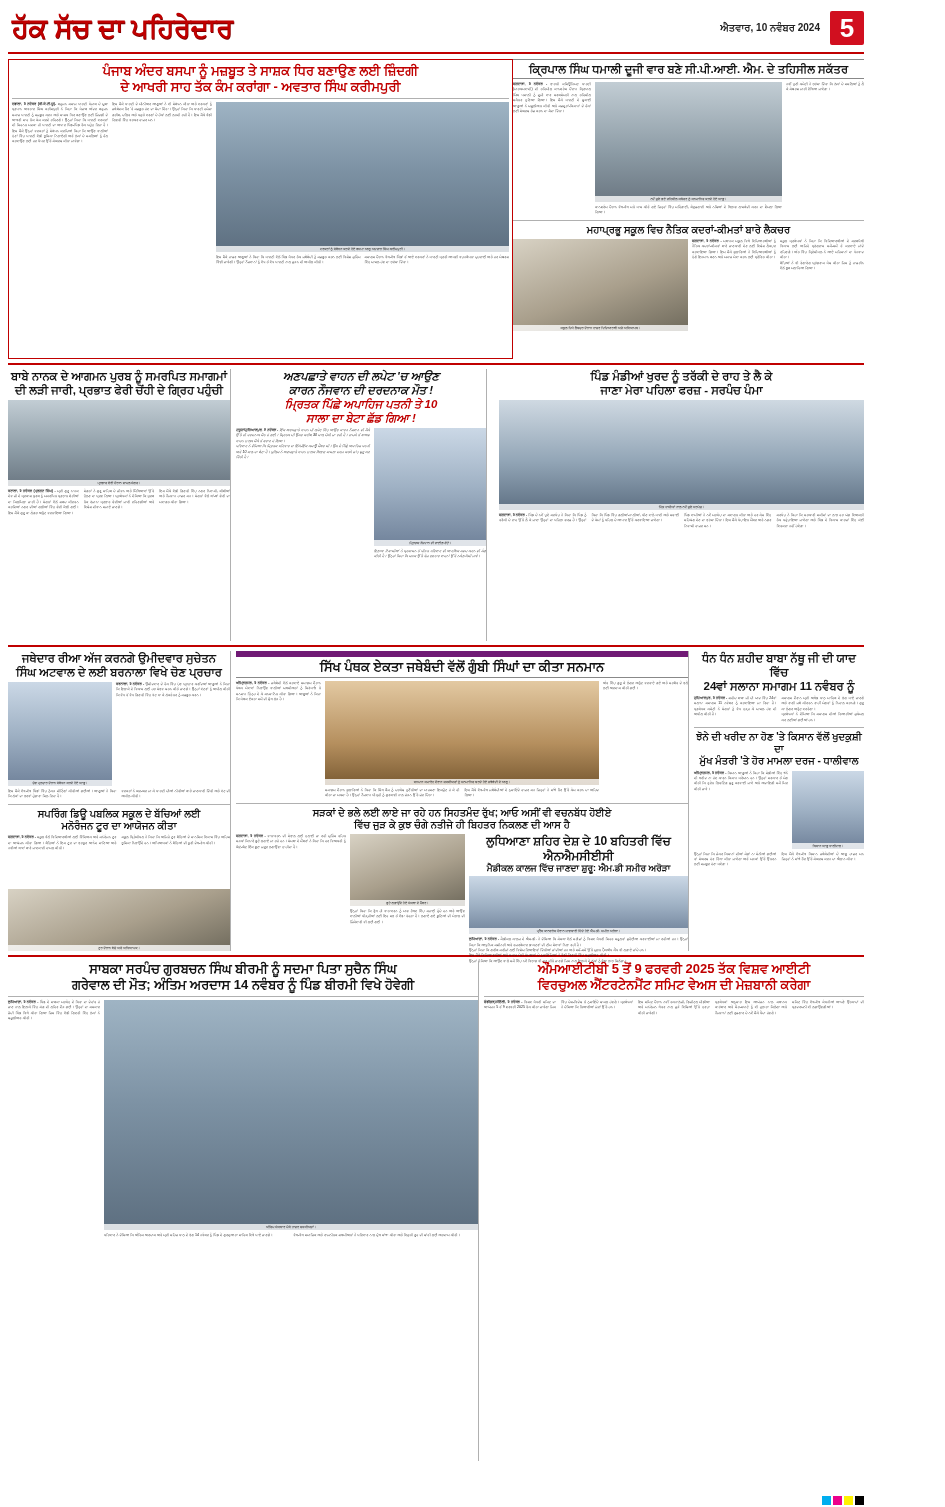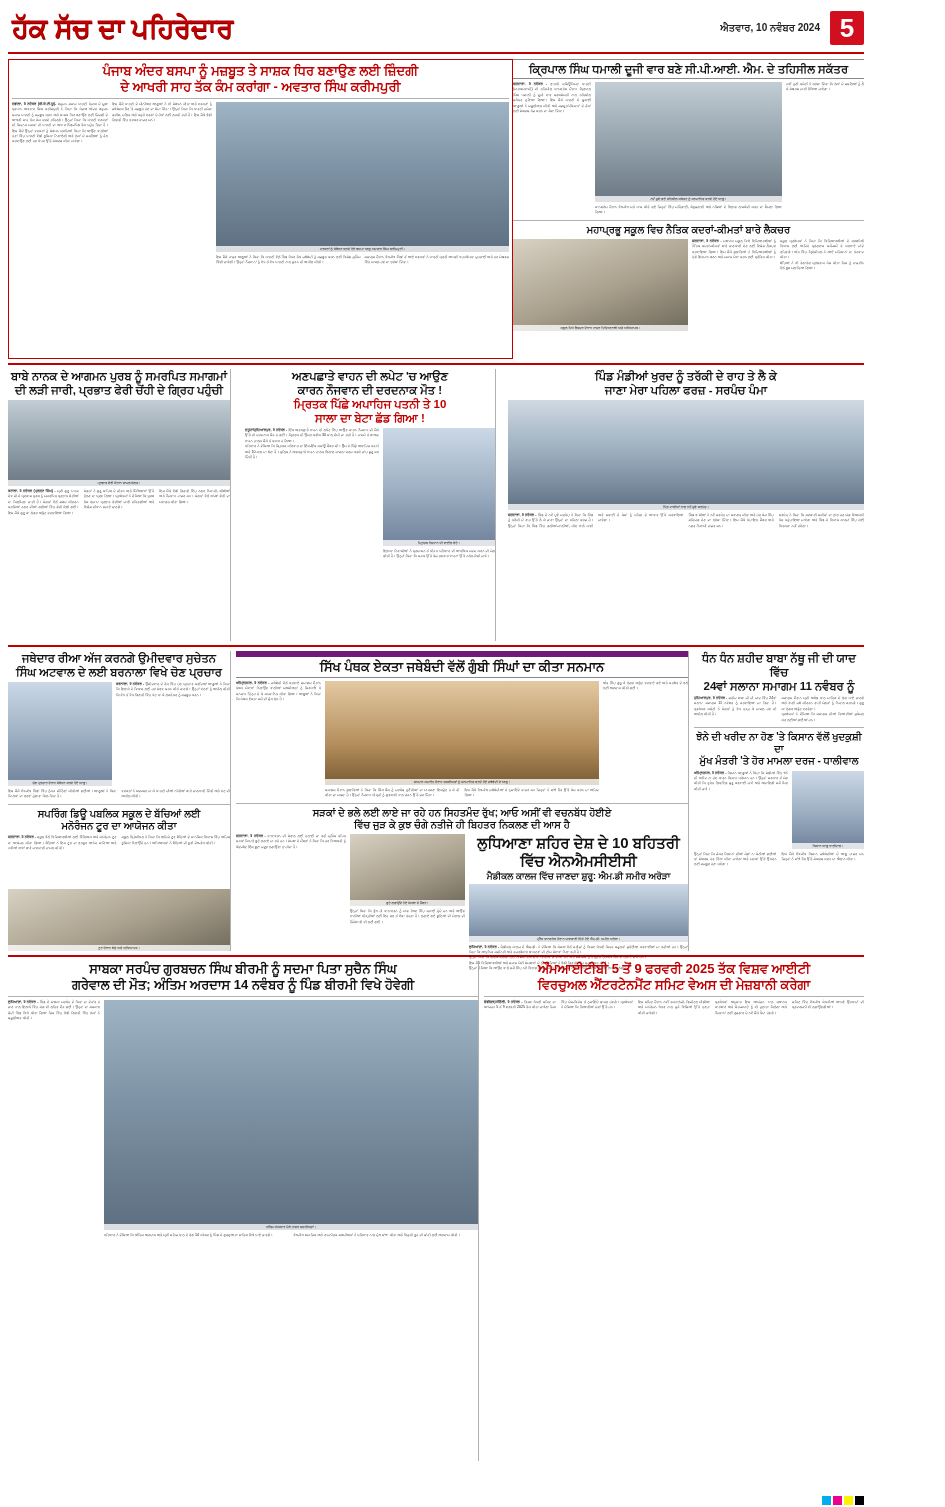--- a/index.html
+++ b/index.html
@@ -131,21 +131,21 @@
       <div class="photo p2" style="height:86px;margin-top:3px;">
         <div class="cap">ਪ੍ਰਭਾਤ ਫੇਰੀ ਦੌਰਾਨ ਸ਼ਾਮਲ ਸੰਗਤ।</div>
       </div>
       <div class="cols3" style="margin-top:3px;flex:1;">
         <div class="txt"><b>ਬਟਾਲਾ, 9 ਨਵੰਬਰ (ਪ੍ਰਗਟ ਸਿੰਘ) -</b> <span>ਸ੍ਰੀ ਗੁਰੂ ਨਾਨਕ ਦੇਵ ਜੀ ਦੇ ਪ੍ਰਕਾਸ਼ ਪੁਰਬ ਨੂੰ ਸਮਰਪਿਤ ਪ੍ਰਭਾਤ ਫੇਰੀਆਂ ਦਾ ਸਿਲਸਿਲਾ ਜਾਰੀ ਹੈ। ਸੰਗਤਾਂ ਵੱਲੋਂ ਸ਼ਬਦ ਕੀਰਤਨ ਕਰਦਿਆਂ ਨਗਰ ਦੀਆਂ ਗਲੀਆਂ ਵਿੱਚ ਫੇਰੀ ਕੱਢੀ ਗਈ। ਇਸ ਮੌਕੇ ਗੁਰੂ ਕਾ ਲੰਗਰ ਅਤੁੱਟ ਵਰਤਾਇਆ ਗਿਆ।</span></div>
         <div class="txt">ਸੰਗਤਾਂ ਨੇ ਗੁਰੂ ਸਾਹਿਬ ਦੇ ਜੀਵਨ ਅਤੇ ਸਿੱਖਿਆਵਾਂ ਉੱਤੇ ਚੱਲਣ ਦਾ ਪ੍ਰਣ ਲਿਆ। ਪ੍ਰਬੰਧਕਾਂ ਨੇ ਦੱਸਿਆ ਕਿ ਪੁਰਬ ਤੱਕ ਰੋਜ਼ਾਨਾ ਪ੍ਰਭਾਤ ਫੇਰੀਆਂ ਜਾਰੀ ਰਹਿਣਗੀਆਂ ਅਤੇ ਵਿਸ਼ੇਸ਼ ਦੀਵਾਨ ਸਜਾਏ ਜਾਣਗੇ।</div>
         <div class="txt">ਇਸ ਮੌਕੇ ਵੱਡੀ ਗਿਣਤੀ ਵਿੱਚ ਨਗਰ ਨਿਵਾਸੀ, ਬੀਬੀਆਂ ਅਤੇ ਨੌਜਵਾਨ ਹਾਜ਼ਰ ਸਨ। ਸੰਗਤਾਂ ਵੱਲੋਂ ਥਾਂ-ਥਾਂ ਫੇਰੀ ਦਾ ਸਵਾਗਤ ਕੀਤਾ ਗਿਆ।</div>
       </div>
     </div>
 
-    <div class="col vsep" style="width:250px;padding-left:14px;">
+    <div class="col vsep" style="width:250px;padding-left:5px;font-style:italic;">
       <div class="hl black hdr-sm">ਅਣਪਛਾਤੇ ਵਾਹਨ ਦੀ ਲਪੇਟ 'ਚ ਆਉਣ</div>
       <div class="hl black hdr-sm">ਕਾਰਨ ਨੌਜਵਾਨ ਦੀ ਦਰਦਨਾਕ ਮੌਤ !</div>
       <div class="hl red hdr-sm">ਮ੍ਰਿਤਕ ਪਿੱਛੇ ਅਪਾਹਿਜ ਪਤਨੀ ਤੇ 10</div>
       <div class="hl red hdr-sm">ਸਾਲਾ ਦਾ ਬੇਟਾ ਛੱਡ ਗਿਆ !</div>
       <div style="display:flex;gap:4px;margin-top:3px;flex:1;">
         <div style="flex:1;">
           <div class="txt"><b>ਦਸੂਹਾ/ਹੁਸ਼ਿਆਰਪੁਰ, 9 ਨਵੰਬਰ -</b> <span>ਇੱਕ ਅਣਪਛਾਤੇ ਵਾਹਨ ਦੀ ਲਪੇਟ ਵਿੱਚ ਆਉਣ ਕਾਰਨ ਨੌਜਵਾਨ ਦੀ ਮੌਕੇ ਉੱਤੇ ਹੀ ਦਰਦਨਾਕ ਮੌਤ ਹੋ ਗਈ। ਮ੍ਰਿਤਕ ਦੀ ਉਮਰ ਕਰੀਬ 30 ਸਾਲ ਦੱਸੀ ਜਾ ਰਹੀ ਹੈ। ਹਾਦਸੇ ਤੋਂ ਬਾਅਦ ਵਾਹਨ ਚਾਲਕ ਮੌਕੇ ਤੋਂ ਫਰਾਰ ਹੋ ਗਿਆ।</span></div>
           <div class="txt">ਪਰਿਵਾਰ ਨੇ ਦੱਸਿਆ ਕਿ ਮ੍ਰਿਤਕ ਪਰਿਵਾਰ ਦਾ ਇੱਕੋ-ਇੱਕ ਕਮਾਊ ਮੈਂਬਰ ਸੀ। ਉਸ ਦੇ ਪਿੱਛੇ ਅਪਾਹਿਜ ਪਤਨੀ ਅਤੇ 10 ਸਾਲ ਦਾ ਬੇਟਾ ਹੈ। ਪੁਲਿਸ ਨੇ ਅਣਪਛਾਤੇ ਵਾਹਨ ਚਾਲਕ ਖ਼ਿਲਾਫ਼ ਮਾਮਲਾ ਦਰਜ ਕਰਕੇ ਜਾਂਚ ਸ਼ੁਰੂ ਕਰ ਦਿੱਤੀ ਹੈ।</div>
         </div>
         <div style="width:112px;">
@@ -226,21 +226,21 @@
         <div style="width:110px;">
           <div class="txt"><b>ਫਗਵਾੜਾ, 9 ਨਵੰਬਰ -</b> <span>ਵਾਤਾਵਰਨ ਦੀ ਸੰਭਾਲ ਲਈ ਚਲਾਈ ਜਾ ਰਹੀ ਮੁਹਿੰਮ ਤਹਿਤ ਸੜਕਾਂ ਕਿਨਾਰੇ ਬੂਟੇ ਲਗਾਏ ਜਾ ਰਹੇ ਹਨ। ਸੰਸਥਾ ਦੇ ਮੈਂਬਰਾਂ ਨੇ ਕਿਹਾ ਕਿ ਹਰ ਵਿਅਕਤੀ ਨੂੰ ਘੱਟੋ-ਘੱਟ ਇੱਕ ਬੂਟਾ ਜ਼ਰੂਰ ਲਗਾਉਣਾ ਚਾਹੀਦਾ ਹੈ।</span></div>
         </div>
         <div style="width:115px;">
           <div class="photo p3" style="height:72px;">
             <div class="cap">ਬੂਟੇ ਲਗਾਉਂਦੇ ਹੋਏ ਸੰਸਥਾ ਦੇ ਮੈਂਬਰ।</div>
           </div>
           <div class="txt" style="margin-top:3px;">ਉਨ੍ਹਾਂ ਕਿਹਾ ਕਿ ਰੁੱਖ ਹੀ ਵਾਤਾਵਰਨ ਨੂੰ ਸਾਫ ਰੱਖਣ ਵਿੱਚ ਸਹਾਈ ਹੁੰਦੇ ਹਨ ਅਤੇ ਆਉਣ ਵਾਲੀਆਂ ਪੀੜ੍ਹੀਆਂ ਲਈ ਇਹ ਸਭ ਤੋਂ ਵੱਡਾ ਤੋਹਫ਼ਾ ਹੈ। ਲਗਾਏ ਗਏ ਬੂਟਿਆਂ ਦੀ ਸੰਭਾਲ ਦੀ ਜ਼ਿੰਮੇਵਾਰੀ ਵੀ ਲਈ ਗਈ।</div>
         </div>
         <div style="flex:1;">
-          <div class="hl black hdr-xs" style="font-size:15px;">ਲੁਧਿਆਣਾ ਸ਼ਹਿਰ ਦੇਸ਼ ਦੇ 10 ਬਹਿਤਰੀ ਵਿੱਚ ਐਨਐਮਸੀਈਸੀ</div>
+          <div class="hl black hdr-xs" style="font-size:12px;">ਲੁਧਿਆਣਾ ਸ਼ਹਿਰ ਦੇਸ਼ ਦੇ 10 ਬਹਿਤਰੀ ਵਿੱਚ ਐਨਐਮਸੀਈਸੀ</div>
           <div class="hl black hdr-xs" style="font-size:9px;margin-bottom:2px;">ਮੈਡੀਕਲ ਕਾਲਜ ਵਿੱਚ ਜਾਣਦਾ ਸ਼ੁਰੂ: ਐਮ.ਡੀ ਸਮੀਰ ਅਰੋੜਾ</div>
           <div class="photo portrait" style="height:58px;">
             <div class="cap">ਪ੍ਰੈੱਸ ਕਾਨਫਰੰਸ ਦੌਰਾਨ ਜਾਣਕਾਰੀ ਦਿੰਦੇ ਹੋਏ ਐਮ.ਡੀ. ਸਮੀਰ ਅਰੋੜਾ।</div>
           </div>
           <div class="txt" style="margin-top:3px;"><b>ਲੁਧਿਆਣਾ, 9 ਨਵੰਬਰ -</b> <span>ਮੈਡੀਕਲ ਕਾਲਜ ਦੇ ਐਮ.ਡੀ. ਨੇ ਦੱਸਿਆ ਕਿ ਸੰਸਥਾ ਵੱਲੋਂ ਮਰੀਜ਼ਾਂ ਨੂੰ ਵਿਸ਼ਵ ਪੱਧਰੀ ਸਿਹਤ ਸਹੂਲਤਾਂ ਮੁਹੱਈਆ ਕਰਵਾਈਆਂ ਜਾ ਰਹੀਆਂ ਹਨ। ਉਨ੍ਹਾਂ ਕਿਹਾ ਕਿ ਆਧੁਨਿਕ ਮਸ਼ੀਨਰੀ ਅਤੇ ਤਜਰਬੇਕਾਰ ਡਾਕਟਰਾਂ ਦੀ ਟੀਮ ਸੇਵਾਵਾਂ ਨਿਭਾ ਰਹੀ ਹੈ।</span></div>
           <div class="txt">ਉਨ੍ਹਾਂ ਕਿਹਾ ਕਿ ਗਰੀਬ ਮਰੀਜ਼ਾਂ ਲਈ ਵਿਸ਼ੇਸ਼ ਰਿਆਇਤਾਂ ਦਿੱਤੀਆਂ ਜਾਂਦੀਆਂ ਹਨ ਅਤੇ ਸਮੇਂ-ਸਮੇਂ ਉੱਤੇ ਮੁਫ਼ਤ ਚੈੱਕਅੱਪ ਕੈਂਪ ਵੀ ਲਗਾਏ ਜਾਂਦੇ ਹਨ।</div>
           <div class="txt">ਇਸ ਮੌਕੇ ਵਿਦਿਆਰਥੀਆਂ ਅਤੇ ਸਮਾਜ ਸੇਵੀ ਸੰਸਥਾਵਾਂ ਦੇ ਨੁਮਾਇੰਦਿਆਂ ਨੇ ਵੱਡੀ ਗਿਣਤੀ ਵਿੱਚ ਸ਼ਮੂਲੀਅਤ ਕੀਤੀ।</div>
           <div class="txt">ਉਨ੍ਹਾਂ ਦੱਸਿਆ ਕਿ ਆਉਣ ਵਾਲੇ ਸਮੇਂ ਵਿੱਚ ਨਵੇਂ ਵਿਭਾਗ ਵੀ ਸ਼ੁਰੂ ਕੀਤੇ ਜਾਣਗੇ ਜਿਸ ਨਾਲ ਇਲਾਕੇ ਦੇ ਲੋਕਾਂ ਨੂੰ ਵੱਡਾ ਲਾਭ ਮਿਲੇਗਾ।</div>
         </div>
       </div>

